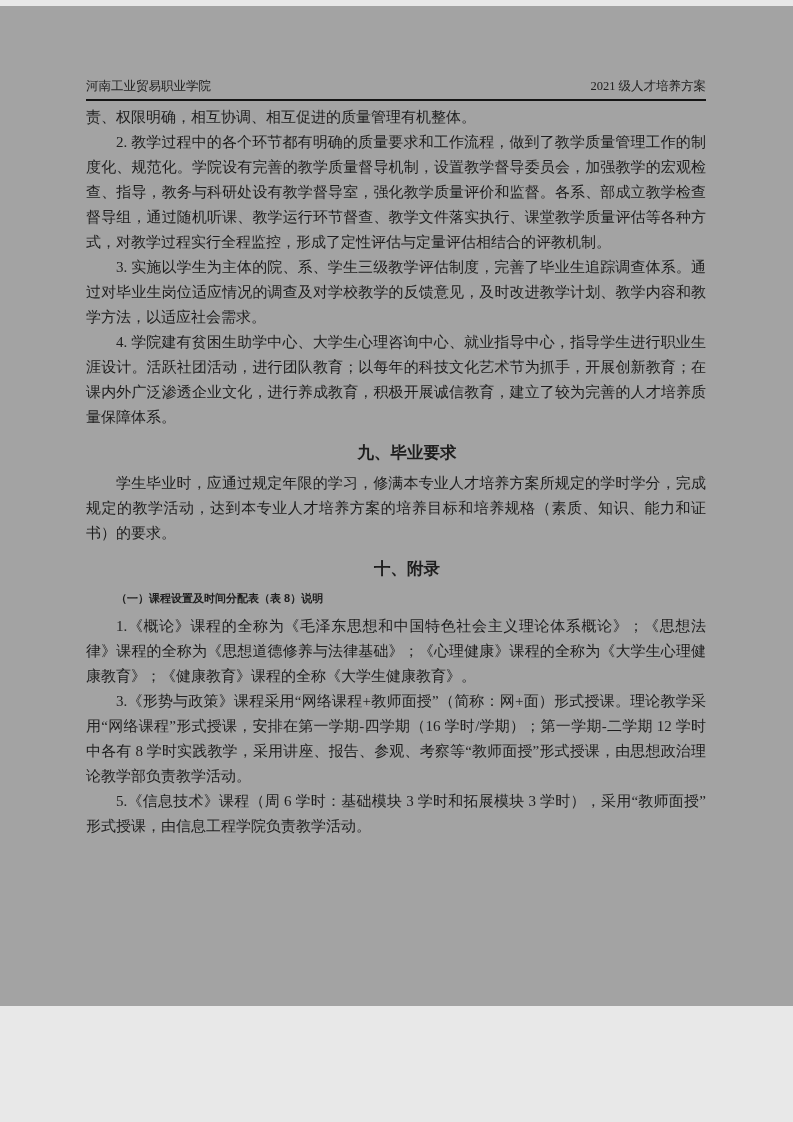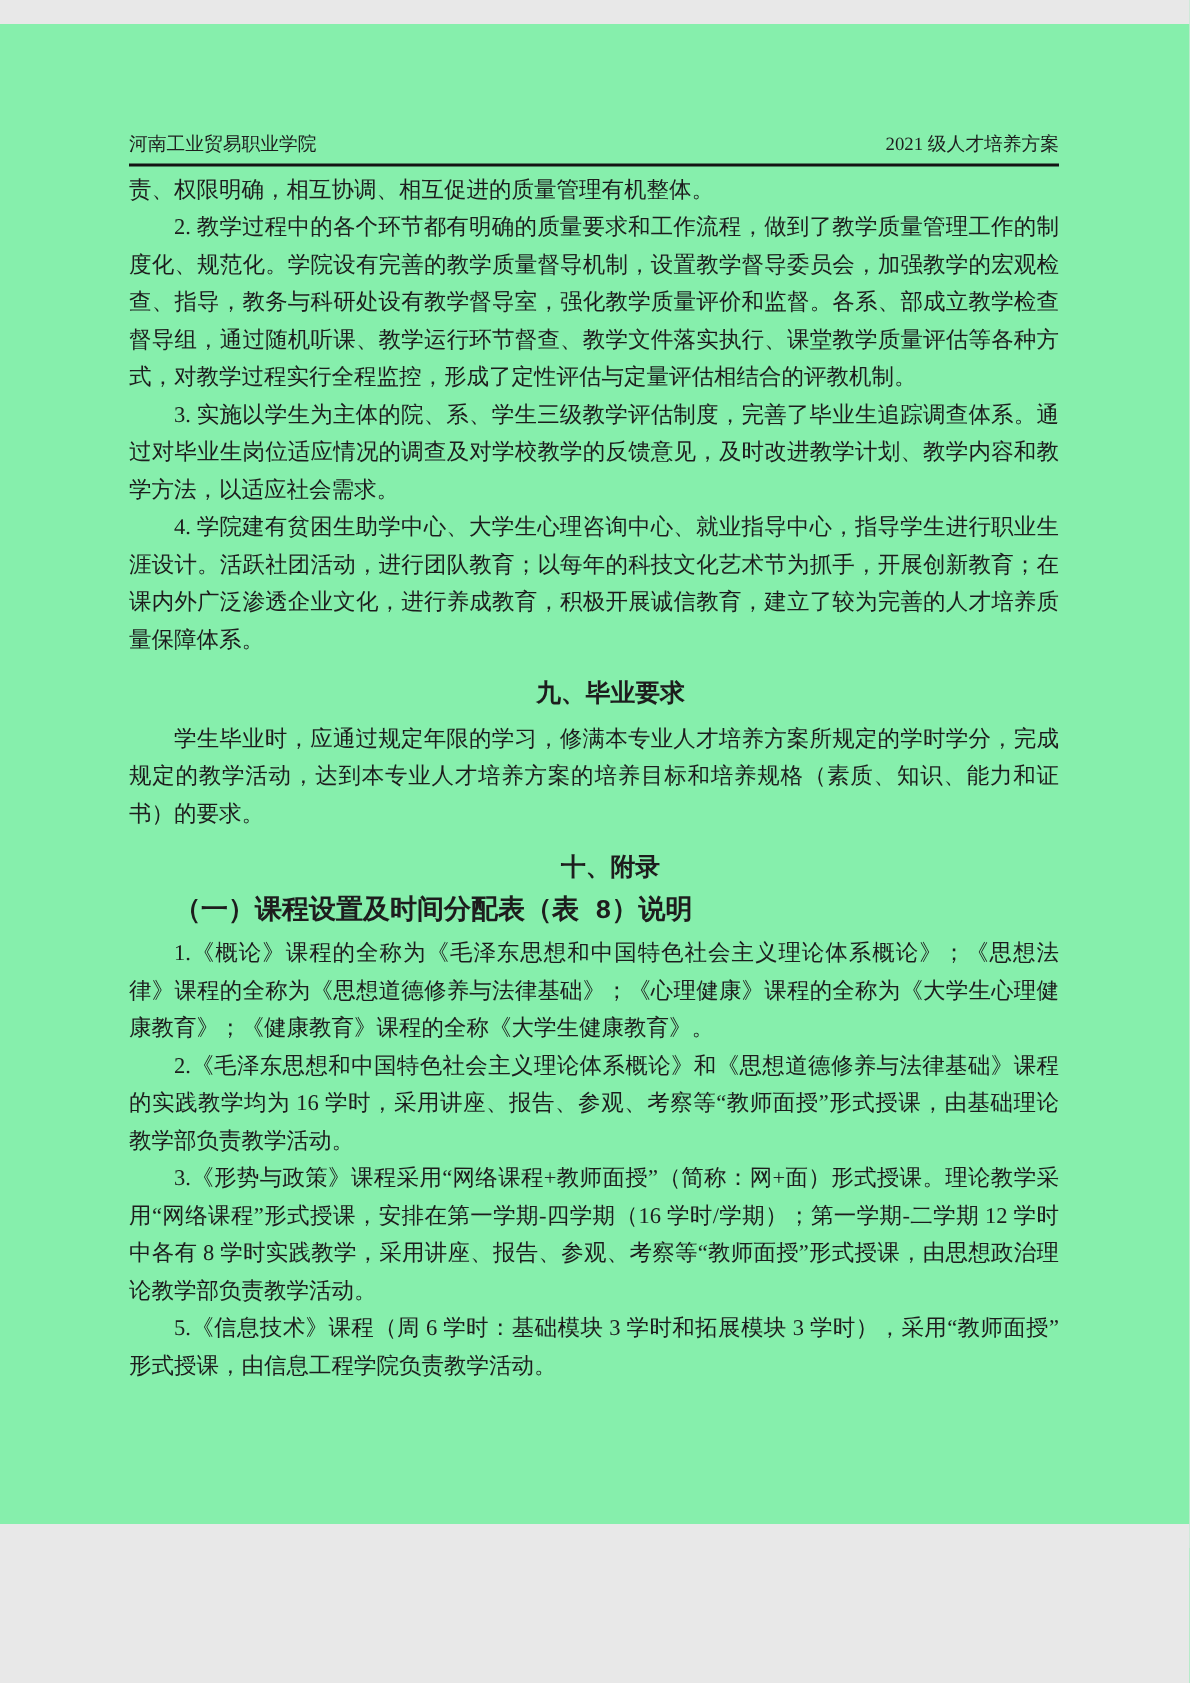--- a/index.html
+++ b/index.html
@@ -1,21 +1,21 @@
 <!DOCTYPE html>
 <html lang="zh"><head>
 <meta charset="utf-8">
 <style>
   html, body { margin: 0; padding: 0; background: #e8e8e8; }
   .page {
     position: relative;
     width: 793px;
     height: 1000px;
-    margin: 16px auto;
-    background: #86efac;
+    margin: 6px auto;
+    background: #a3a3a3;
     overflow: hidden;
     color: #1d1d1d;
     font-family: "Liberation Serif", "DejaVu Serif", serif;
   }
   .page-header {
     position: absolute;
     top: 72px;
     left: 86px;
     right: 87px;
     display: flex;
@@ -41,22 +41,22 @@
   .sec-heading {
     font-family: "Liberation Sans", "DejaVu Sans", sans-serif;
     font-size: 16.5px;
     font-weight: bold;
     line-height: 24px;
     margin: 10px 0 7px 0;
     padding-left: 22px;
     text-align: center;
   }
   .sub-heading {
-    font-family: Liberation Mono, monospace;
-    font-size: 18px;
+    font-family: Liberation Sans, sans-serif;
+    font-size: 11px;
     font-weight: bold;
     line-height: 23px;
     margin: 3px 0 4px 0;
     padding-left: 30px;
     text-align: left;
   }
   .page-footer {
     position: absolute;
     top: 1032px;
     left: 86px;
@@ -78,21 +78,20 @@
   <main class="document-body">
     <p class="cont">责、权限明确，相互协调、相互促进的质量管理有机整体。</p>
     <p class="para">2. 教学过程中的各个环节都有明确的质量要求和工作流程，做到了教学质量管理工作的制度化、规范化。学院设有完善的教学质量督导机制，设置教学督导委员会，加强教学的宏观检查、指导，教务与科研处设有教学督导室，强化教学质量评价和监督。各系、部成立教学检查督导组，通过随机听课、教学运行环节督查、教学文件落实执行、课堂教学质量评估等各种方式，对教学过程实行全程监控，形成了定性评估与定量评估相结合的评教机制。</p>
     <p class="para">3. 实施以学生为主体的院、系、学生三级教学评估制度，完善了毕业生追踪调查体系。通过对毕业生岗位适应情况的调查及对学校教学的反馈意见，及时改进教学计划、教学内容和教学方法，以适应社会需求。</p>
     <p class="para">4. 学院建有贫困生助学中心、大学生心理咨询中心、就业指导中心，指导学生进行职业生涯设计。活跃社团活动，进行团队教育；以每年的科技文化艺术节为抓手，开展创新教育；在课内外广泛渗透企业文化，进行养成教育，积极开展诚信教育，建立了较为完善的人才培养质量保障体系。</p>
     <h2 class="sec-heading">九、毕业要求</h2>
     <p class="para">学生毕业时，应通过规定年限的学习，修满本专业人才培养方案所规定的学时学分，完成规定的教学活动，达到本专业人才培养方案的培养目标和培养规格（素质、知识、能力和证书）的要求。</p>
     <h2 class="sec-heading">十、附录</h2>
     <h3 class="sub-heading">（一）课程设置及时间分配表（表 8）说明</h3>
     <p class="para">1.《概论》课程的全称为《毛泽东思想和中国特色社会主义理论体系概论》；《思想法律》课程的全称为《思想道德修养与法律基础》；《心理健康》课程的全称为《大学生心理健康教育》；《健康教育》课程的全称《大学生健康教育》。</p>
-    <p class="para">2.《毛泽东思想和中国特色社会主义理论体系概论》和《思想道德修养与法律基础》课程的实践教学均为 16 学时，采用讲座、报告、参观、考察等“教师面授”形式授课，由基础理论教学部负责教学活动。</p>
     <p class="para">3.《形势与政策》课程采用“网络课程+教师面授”（简称：网+面）形式授课。理论教学采用“网络课程”形式授课，安排在第一学期-四学期（16 学时/学期）；第一学期-二学期 12 学时中各有 8 学时实践教学，采用讲座、报告、参观、考察等“教师面授”形式授课，由思想政治理论教学部负责教学活动。</p>
     <p class="para">5.《信息技术》课程（周 6 学时：基础模块 3 学时和拓展模块 3 学时），采用“教师面授”形式授课，由信息工程学院负责教学活动。</p>
   </main>
 
   <footer class="page-footer">
     <span>- 34 -</span>
   </footer>
 
 </div>
 

